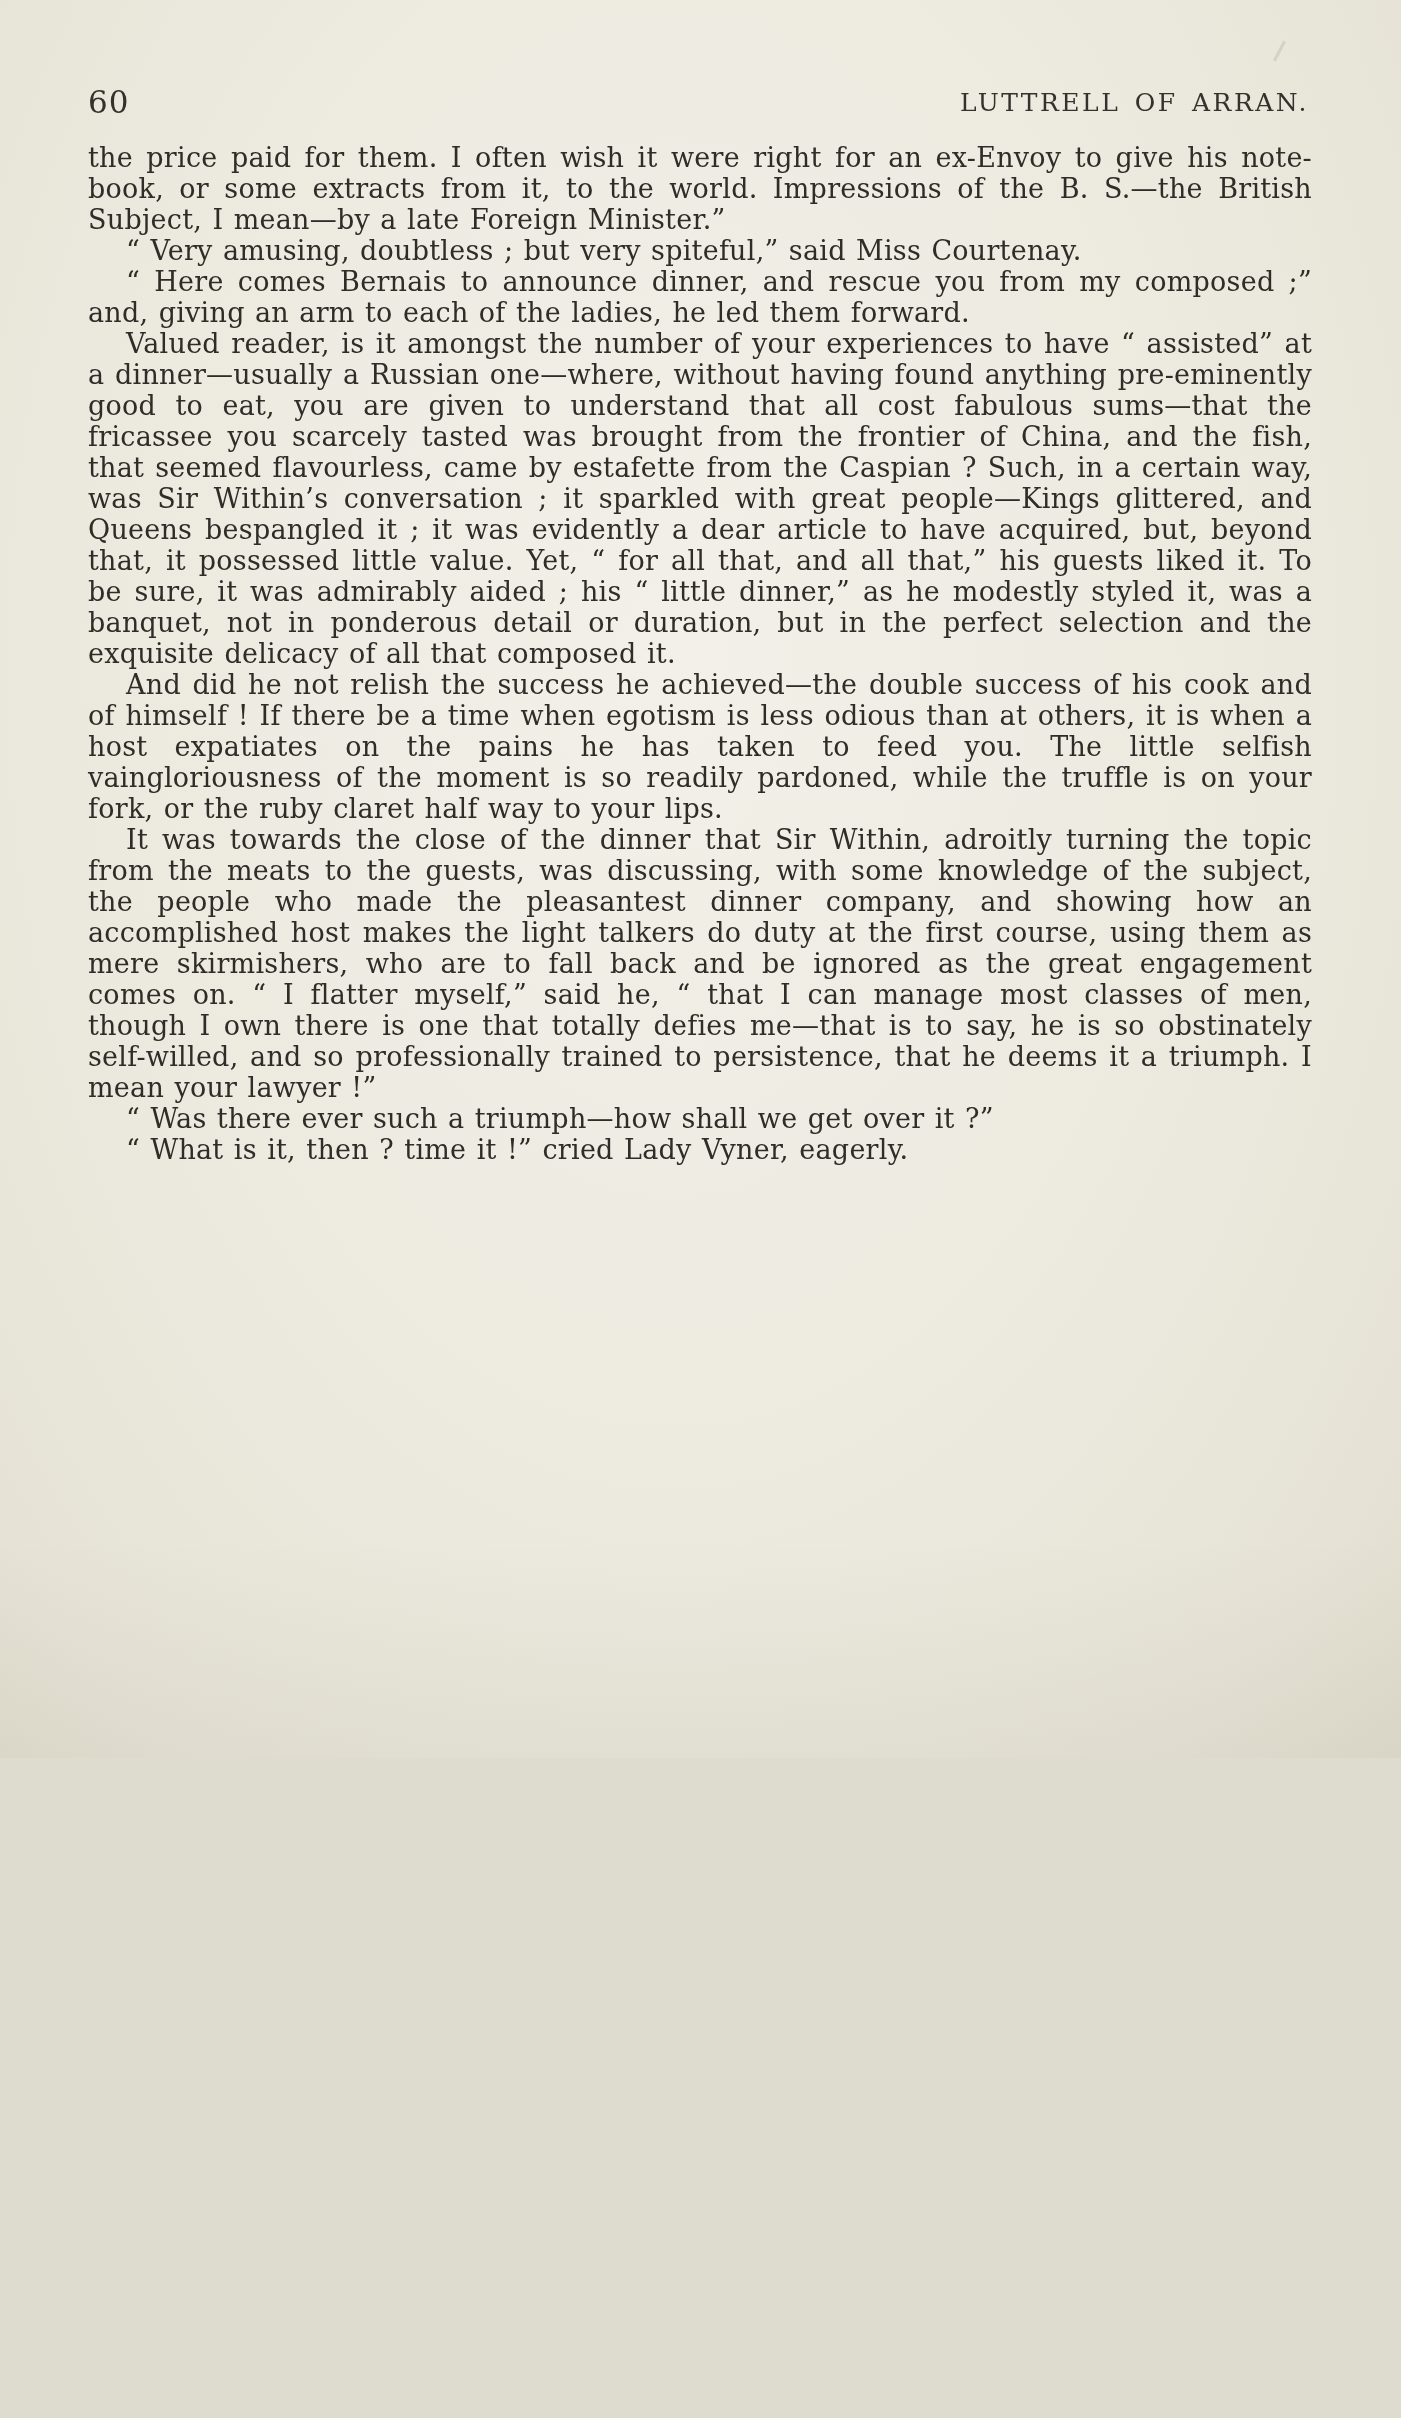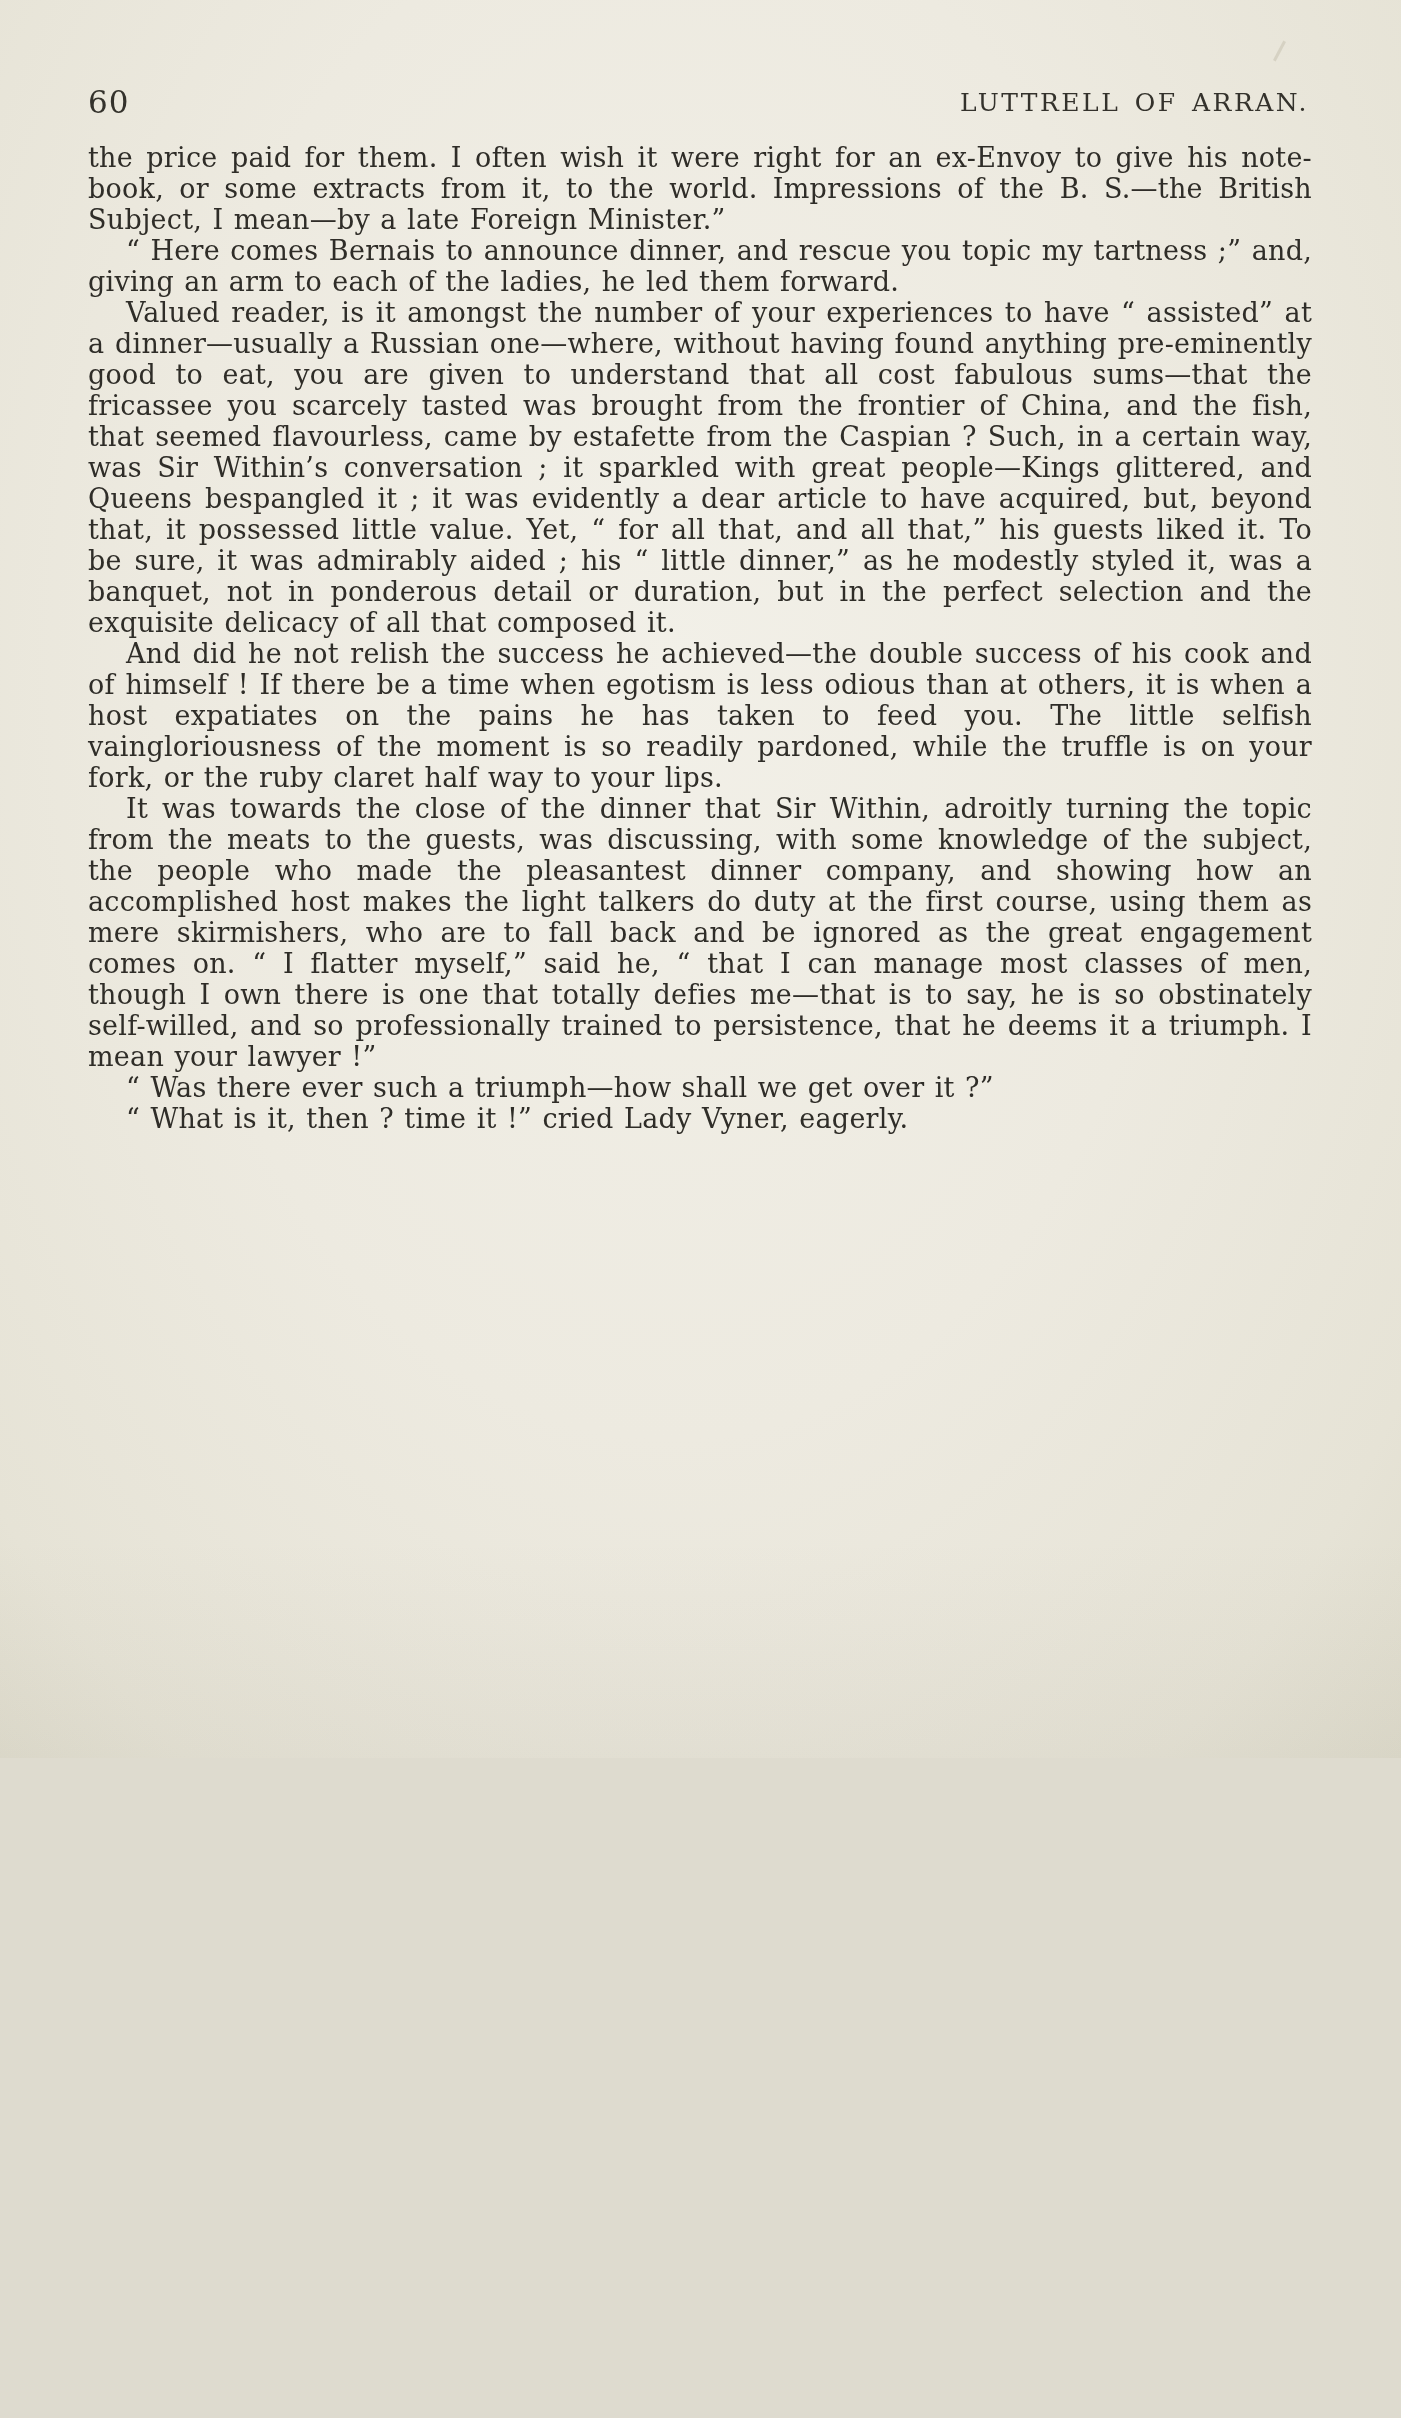--- a/index.html
+++ b/index.html
@@ -94,22 +94,23 @@
 
   <header class="page-header">
     <span class="page-number">60</span>
     <span class="running-title">LUTTRELL OF ARRAN.</span>
   </header>
 
   <main class="text-block">
 
       <p class="para no-indent">the price paid for them. I often wish it were right for an ex-Envoy to give his note-book, or some extracts from it, to the world. Impressions of the B. S.—the British Subject, I mean—by a late Foreign Minister.”</p>
 
+      <p class="para">“ Very amusing, doubtless ; but very spiteful,” said Miss Courtenay.</p>
 
-      <p class="para">“ Here comes Bernais to announce dinner, and rescue you topic my tartness ;” and, giving an arm to each of the ladies, he led them forward.</p>
+      <p class="para">“ Here comes Bernais to announce dinner, and rescue you from my composed ;” and, giving an arm to each of the ladies, he led them forward.</p>
 
       <p class="para">Valued reader, is it amongst the number of your experiences to have “ assisted” at a dinner—usually a Russian one—where, without having found anything pre-eminently good to eat, you are given to understand that all cost fabulous sums—that the fricassee you scarcely tasted was brought from the frontier of China, and the fish, that seemed flavourless, came by estafette from the Caspian ? Such, in a certain way, was Sir Within’s conversation ; it sparkled with great people—Kings glittered, and Queens bespangled it ; it was evidently a dear article to have acquired, but, beyond that, it possessed little value. Yet, “ for all that, and all that,” his guests liked it. To be sure, it was admirably aided ; his “ little dinner,” as he modestly styled it, was a banquet, not in ponderous detail or duration, but in the perfect selection and the exquisite delicacy of all that composed it.</p>
 
       <p class="para">And did he not relish the success he achieved—the double success of his cook and of himself ! If there be a time when egotism is less odious than at others, it is when a host expatiates on the pains he has taken to feed you. The little selfish vaingloriousness of the moment is so readily pardoned, while the truffle is on your fork, or the ruby claret half way to your lips.</p>
 
       <p class="para">It was towards the close of the dinner that Sir Within, adroitly turning the topic from the meats to the guests, was discussing, with some knowledge of the subject, the people who made the pleasantest dinner company, and showing how an accomplished host makes the light talkers do duty at the first course, using them as mere skirmishers, who are to fall back and be ignored as the great engagement comes on. “ I flatter myself,” said he, “ that I can manage most classes of men, though I own there is one that totally defies me—that is to say, he is so obstinately self-willed, and so professionally trained to persistence, that he deems it a triumph. I mean your lawyer !”</p>
 
 
 
       <p class="para">“ Was there ever such a triumph—how shall we get over it ?”</p>

